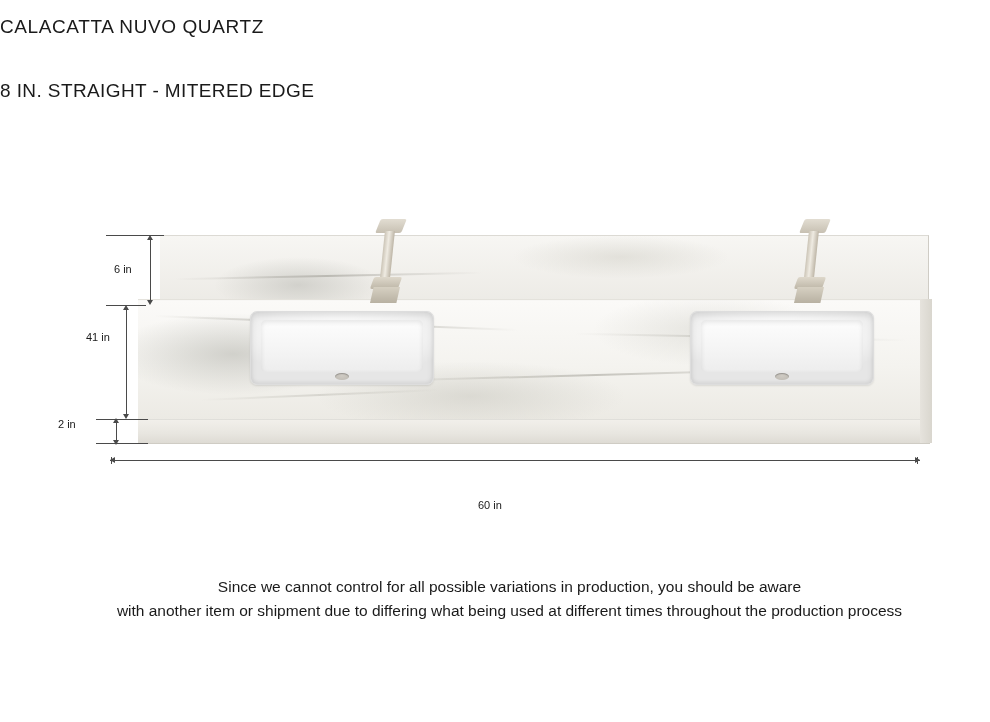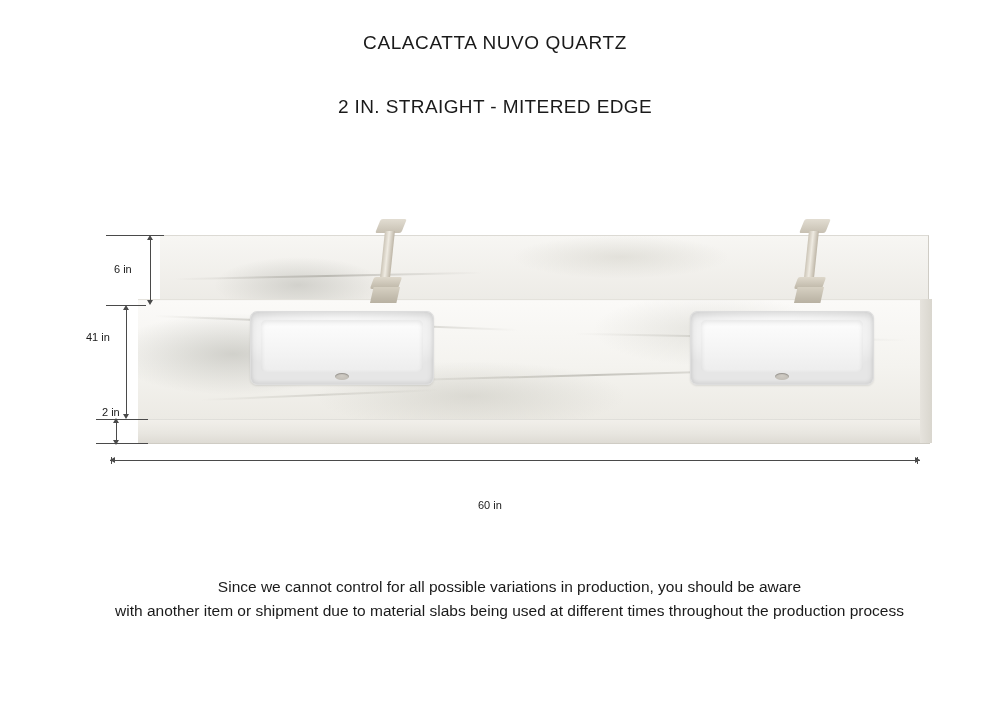--- a/index.html
+++ b/index.html
@@ -16,24 +16,24 @@
     overflow: hidden;
   }
   .page {
     position: absolute;
     inset: 0;
   }
 
   
   .title-block {
     position: absolute;
-    top: 32px;
+    top: 16px;
     left: 0;
     width: 990px;
-    text-align: center;
+    text-align: left;
   }
   .title-main {
     font-size: 19px;
     letter-spacing: 0.6px;
     color: #1a1a1a;
     margin: 0;
     font-weight: 400;
   }
   .title-sub {
     font-size: 19px;
@@ -262,21 +262,21 @@
   }
   .disclaimer div { white-space: nowrap; margin-left: 29px; }
 </style>
 </head>
 <body>
 
 <div class="page">
 
   <div class="title-block">
     <p class="title-main">CALACATTA NUVO QUARTZ</p>
-    <p class="title-sub">2 IN. STRAIGHT - MITERED EDGE</p>
+    <p class="title-sub">8 IN. STRAIGHT - MITERED EDGE</p>
   </div>
 
   <div class="product-area">
 
     <div class="backsplash"></div>
 
     <div class="counter">
       <div class="vein v1"></div>
       <div class="vein v2"></div>
       <div class="vein v3"></div>
@@ -319,29 +319,29 @@
     <div class="dim-label" style="left:14px; top:48px;">6 in</div>
 
     <div class="dline v" style="left:26px; top:92px; height:110px;"></div>
     <div class="arrow up" style="left:23px; top:90px;"></div>
     <div class="arrow down" style="left:23px; top:199px;"></div>
     <div class="dim-label" style="left:-14px; top:116px;">41 in</div>
 
     <div class="dline v" style="left:16px; top:206px; height:22px;"></div>
     <div class="arrow up" style="left:13px; top:203px;"></div>
     <div class="arrow down" style="left:13px; top:225px;"></div>
-    <div class="dim-label" style="left:-42px; top:191px;margin-left:44px;">2 in</div>
+    <div class="dim-label" style="left:-42px; top:203px;">2 in</div>
 
     <div class="dline h" style="left:10px; top:245px; width:810px;"></div>
     <div class="tick" style="left:8px; top:245px; transform:rotate(90deg);"></div>
     <div class="tick" style="left:814px; top:245px; transform:rotate(90deg);"></div>
     <div class="arrow left" style="left:10px; top:242px;"></div>
     <div class="arrow right" style="left:815px; top:242px;"></div>
     <div class="dim-label" style="left:378px; top:252px;margin-top:32px;">60 in</div>
 
   </div>
 
   <div class="disclaimer">
     <div>Since we cannot control for all possible variations in production, you should be aware</div>
-    <div>with another item or shipment due to material slabs being used at different times throughout the production process</div>
+    <div>with another item or shipment due to differing what being used at different times throughout the production process</div>
   </div>
 
 </div>
 
 </body></html>

